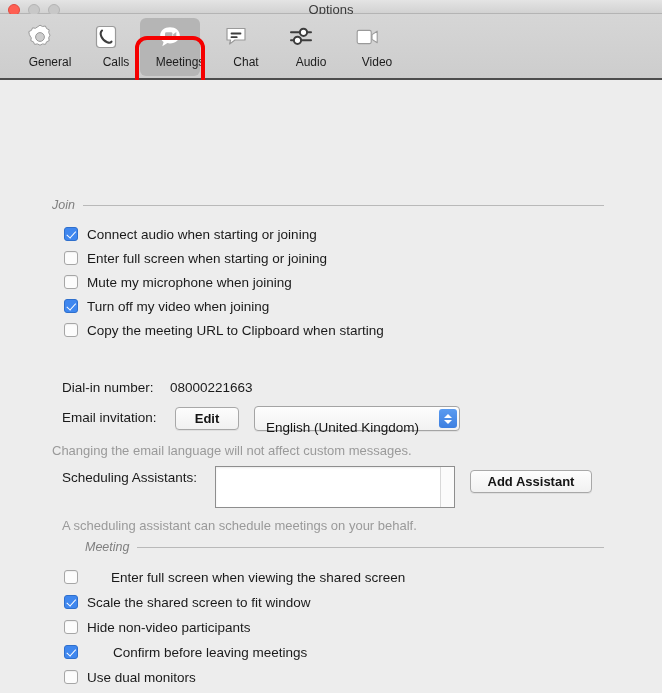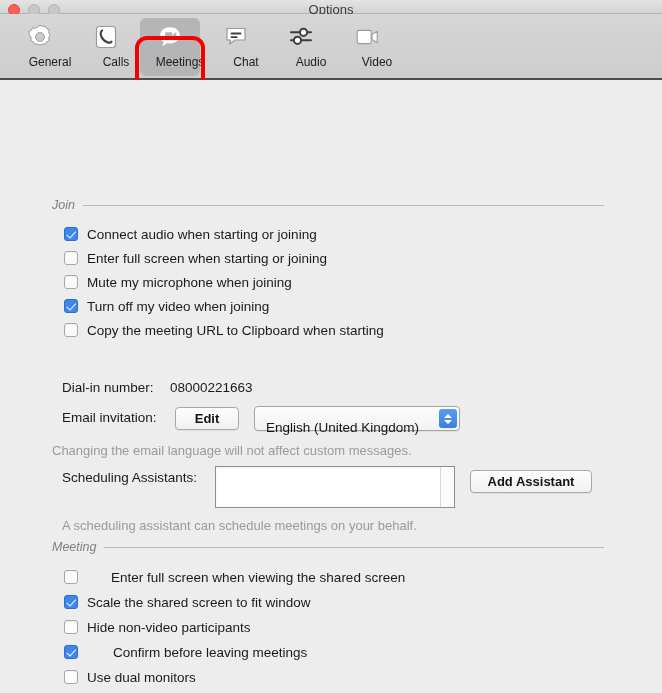--- a/index.html
+++ b/index.html
@@ -384,21 +384,21 @@
     <div class="static-text" style="left:62px; top:390px;">Scheduling Assistants:</div>
 
     <div class="listbox" style="left:215px; top:386px; width:240px; height:42px;">
       <span class="scroll-track"></span>
     </div>
 
     <div class="btn" style="left:470px; top:390px; width:122px; height:23px;">Add Assistant</div>
 
     <div class="hint-text" style="left:62px; top:438px;">A scheduling assistant can schedule meetings on your behalf.</div>
 
-    <div class="group-header" style="top:460px;">
+    <div class="group-header" style="top:460px;margin-left:33px;">
       <span class="gh-text">Meeting</span>
       <span class="gh-rule"></span>
     </div>
 
     <div class="cbrow" style="top:488px;gap:24px;">
       <span class="cbox off"></span>
       <span class="cblabel">Enter full screen when viewing the shared screen</span>
     </div>
     <div class="cbrow" style="top:513px;">
       <span class="cbox on"></span>

